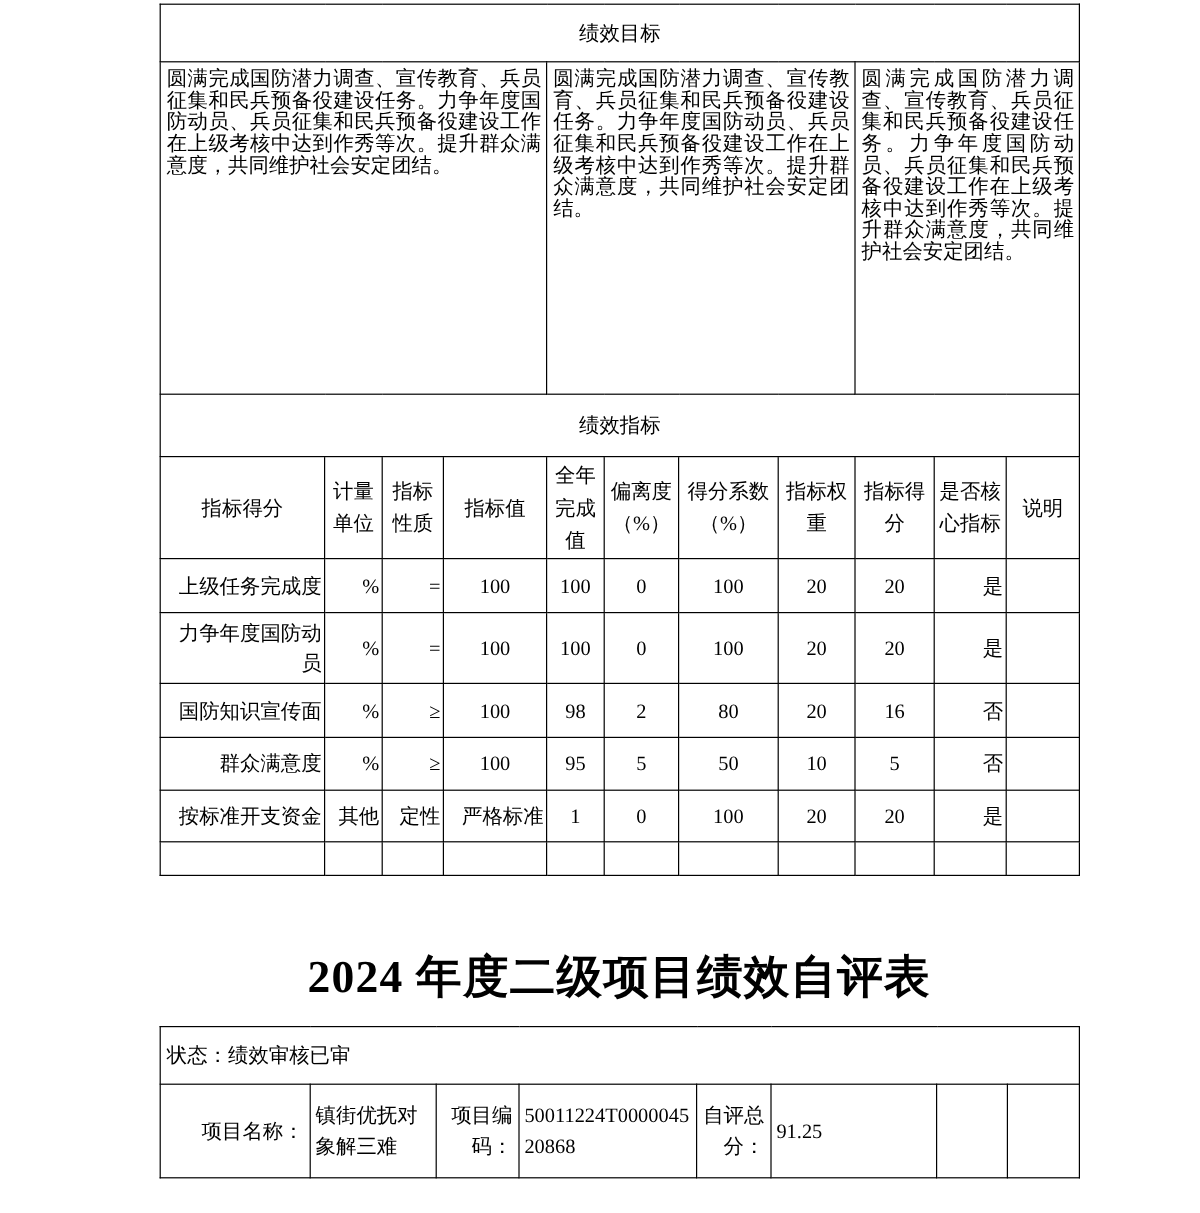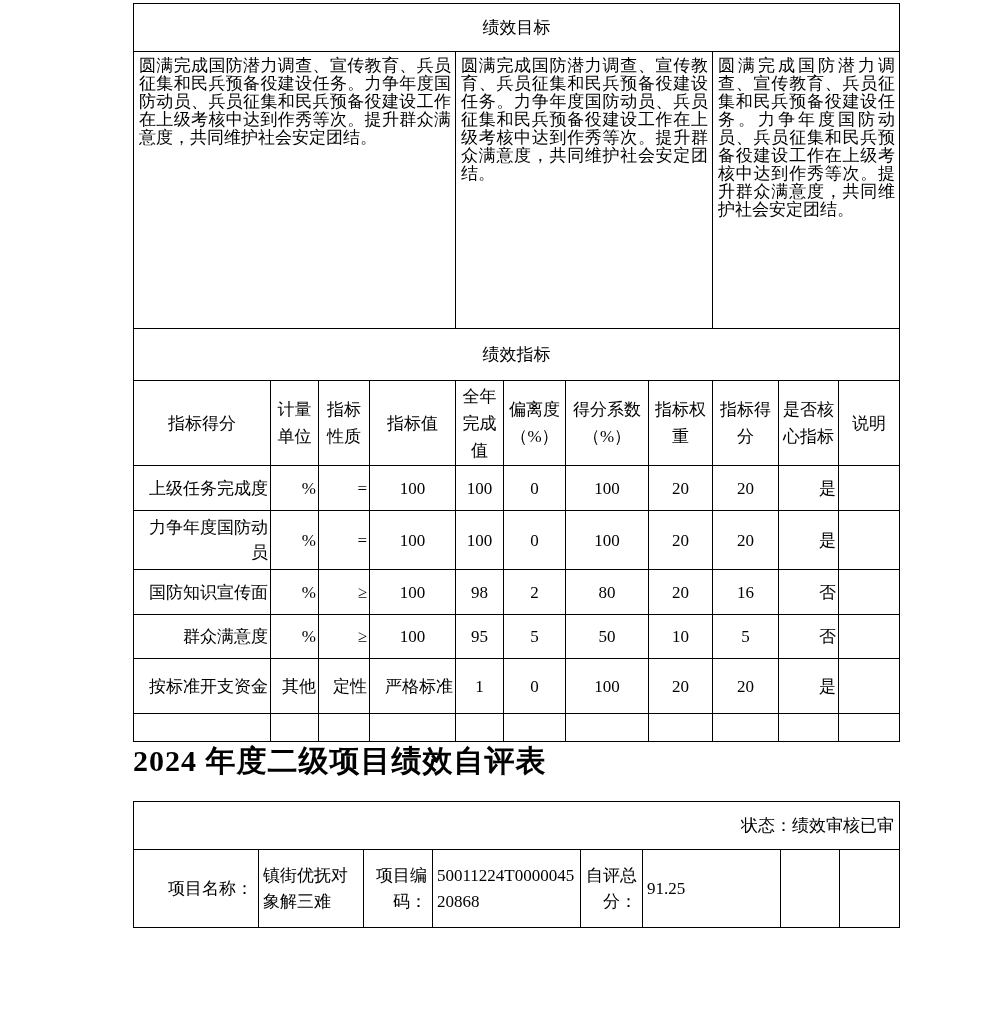--- a/index.html
+++ b/index.html
@@ -18,32 +18,32 @@
   .sec-title { text-align:center; vertical-align:middle; }
   .goal-head { text-align:center; vertical-align:middle; padding:0 9px; line-height:26px; }
   .goal-text { vertical-align:top; text-align:justify; padding:5px 4px 0 5px; line-height:18px; }
   .ind-head { text-align:center; vertical-align:middle; padding:0 2px; line-height:27px; }
   .al { text-align:right;  vertical-align:middle; padding:0 2px; line-height:25px; }
   .ar { text-align:center; vertical-align:middle; padding:0 2px; line-height:25px; }
 
   tr.h48 { height:48px; } tr.h56 { height:56px; } tr.h277 { height:277px; }
   tr.h52 { height:52px; } tr.h85 { height:85px; }
   tr.h45 { height:45px; } tr.h59 { height:59px; } tr.h44 { height:44px; }
-  tr.h43 { height:55px; } tr.h28 { height:28px; } tr.h78 { height:78px; }
+  tr.h43 { height:43px; } tr.h28 { height:28px; } tr.h78 { height:78px; }
 
   
   .big-title {
-    
-    font-size:30px; line-height:38px; font-weight:bold;
+    margin-top:66px; text-align:center;
+    font-size:38px; line-height:38px; font-weight:bold;
     letter-spacing:1px;
   }
 
   
   .bottom { margin-top:21px; }
-  .status-cell { text-align:right; vertical-align:middle; padding:0 5px; }
+  .status-cell { vertical-align:middle; padding:0 5px; }
   .lbl { text-align:right; vertical-align:middle; padding:2px 5px; line-height:26px; }
   .val { text-align:left;  vertical-align:middle; padding:2px 2px 2px 4px; line-height:26px; word-break:break-all; }
 </style>
 </head>
 <body>
 
 <div class="page">
 
   <table>
     <colgroup>

